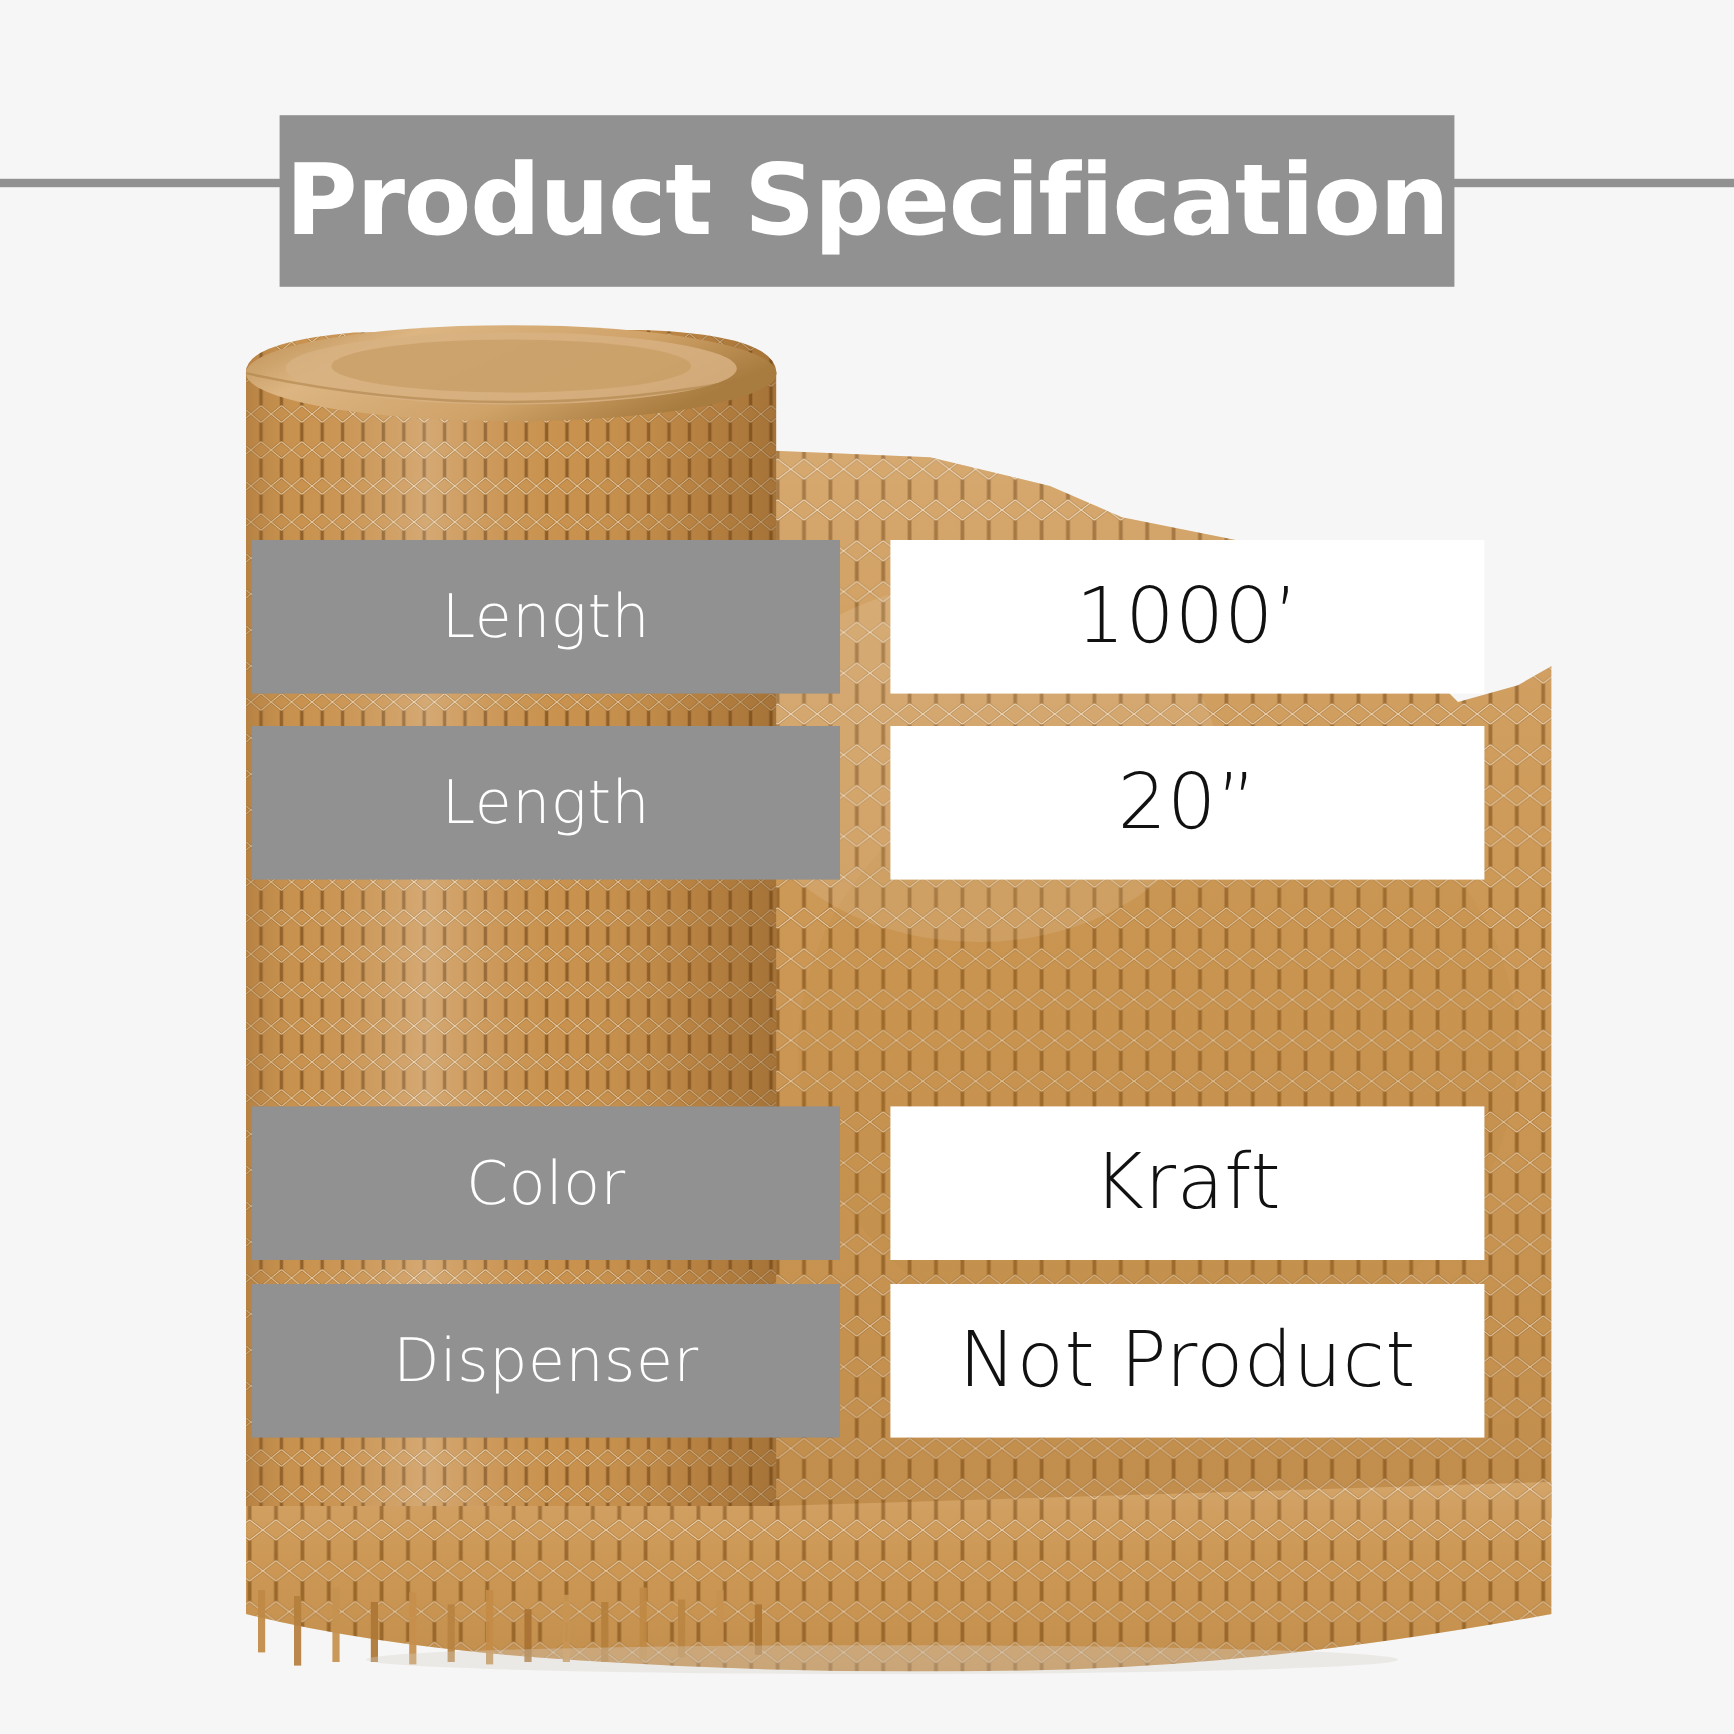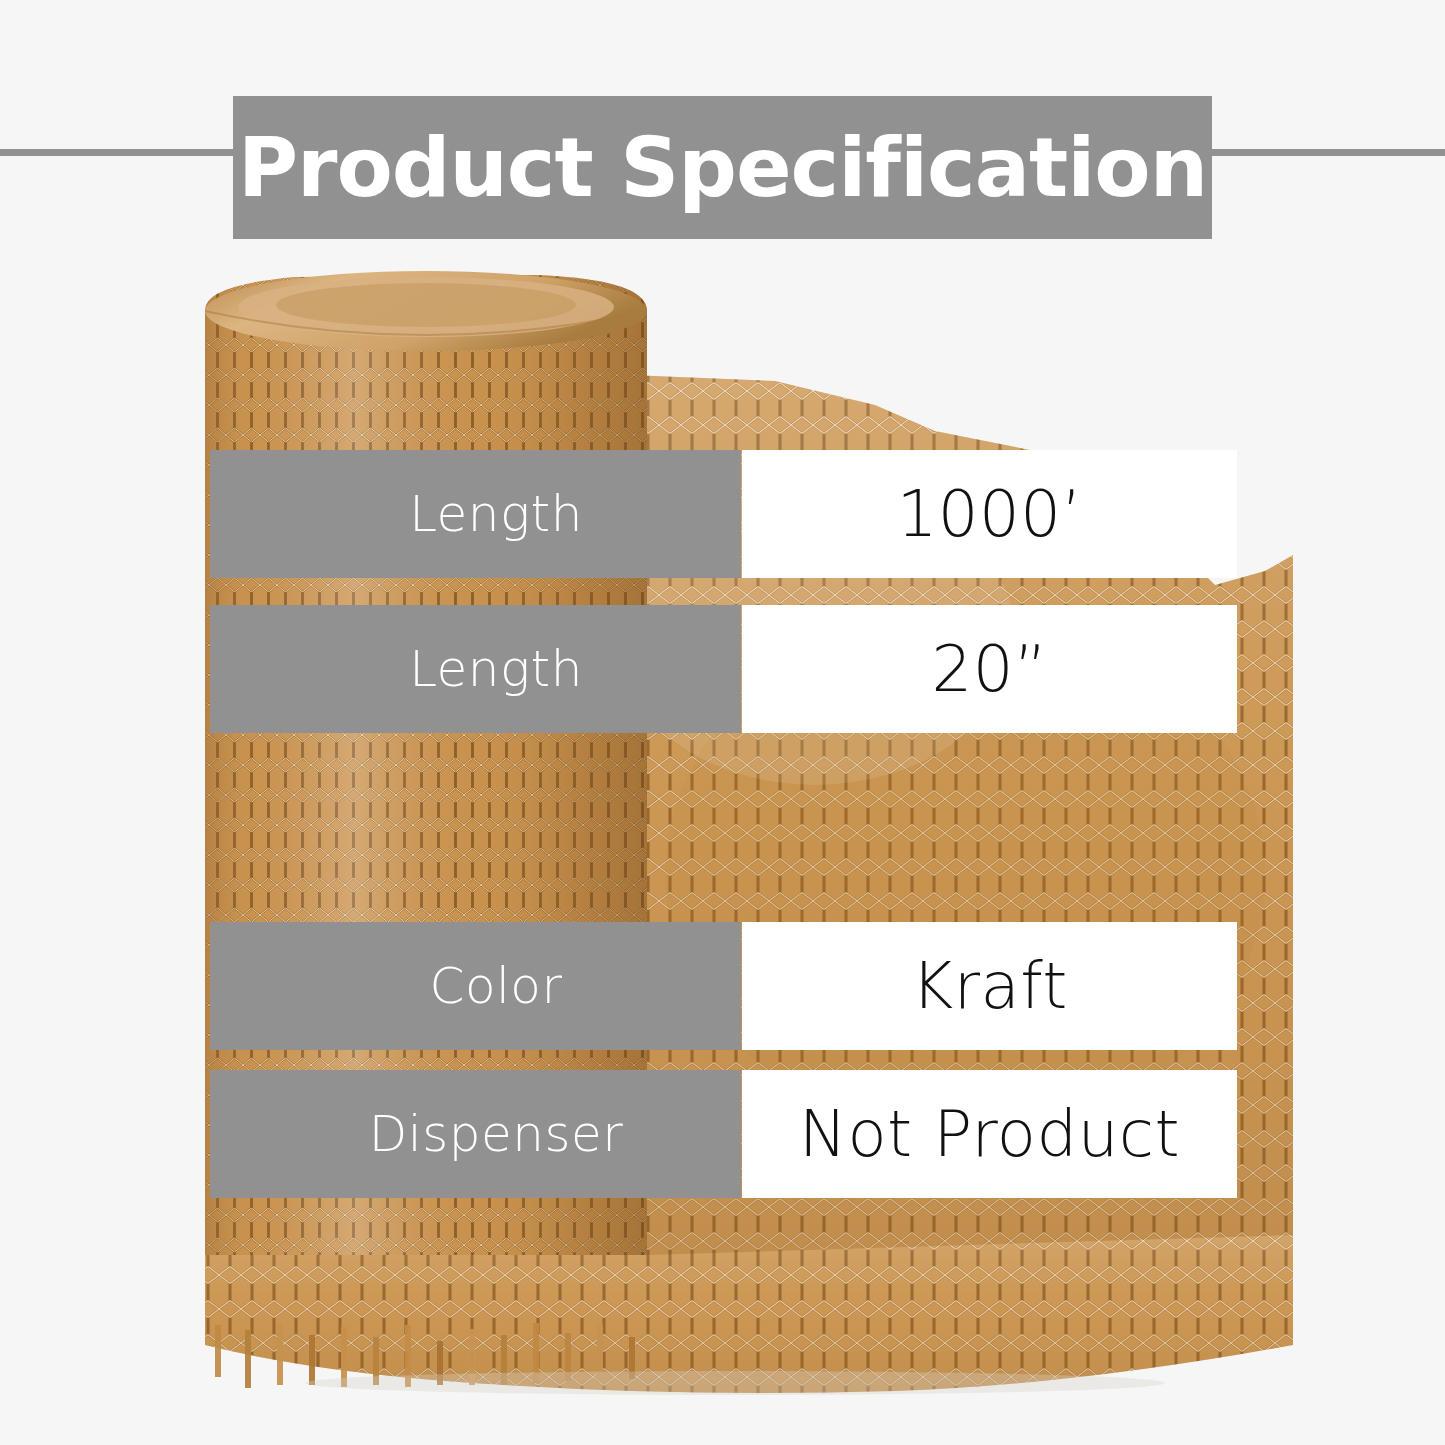--- a/index.html
+++ b/index.html
@@ -76,21 +76,20 @@
     position: absolute;
     left: 210px;
     top: 0;
     width: 490px;
     height: 128px;
     background: #919191;
     display: flex;
     align-items: center;
     justify-content: center;
     pointer-events: auto;
-    padding-left: 41px;
   }
   .spec-label span {
     color: #ffffff;
     font-size: 50px;
     font-weight: 300;
     font-family: "DejaVu Sans", sans-serif;
     letter-spacing: 0.5px;
     white-space: nowrap;
   }
   .spec-value {

